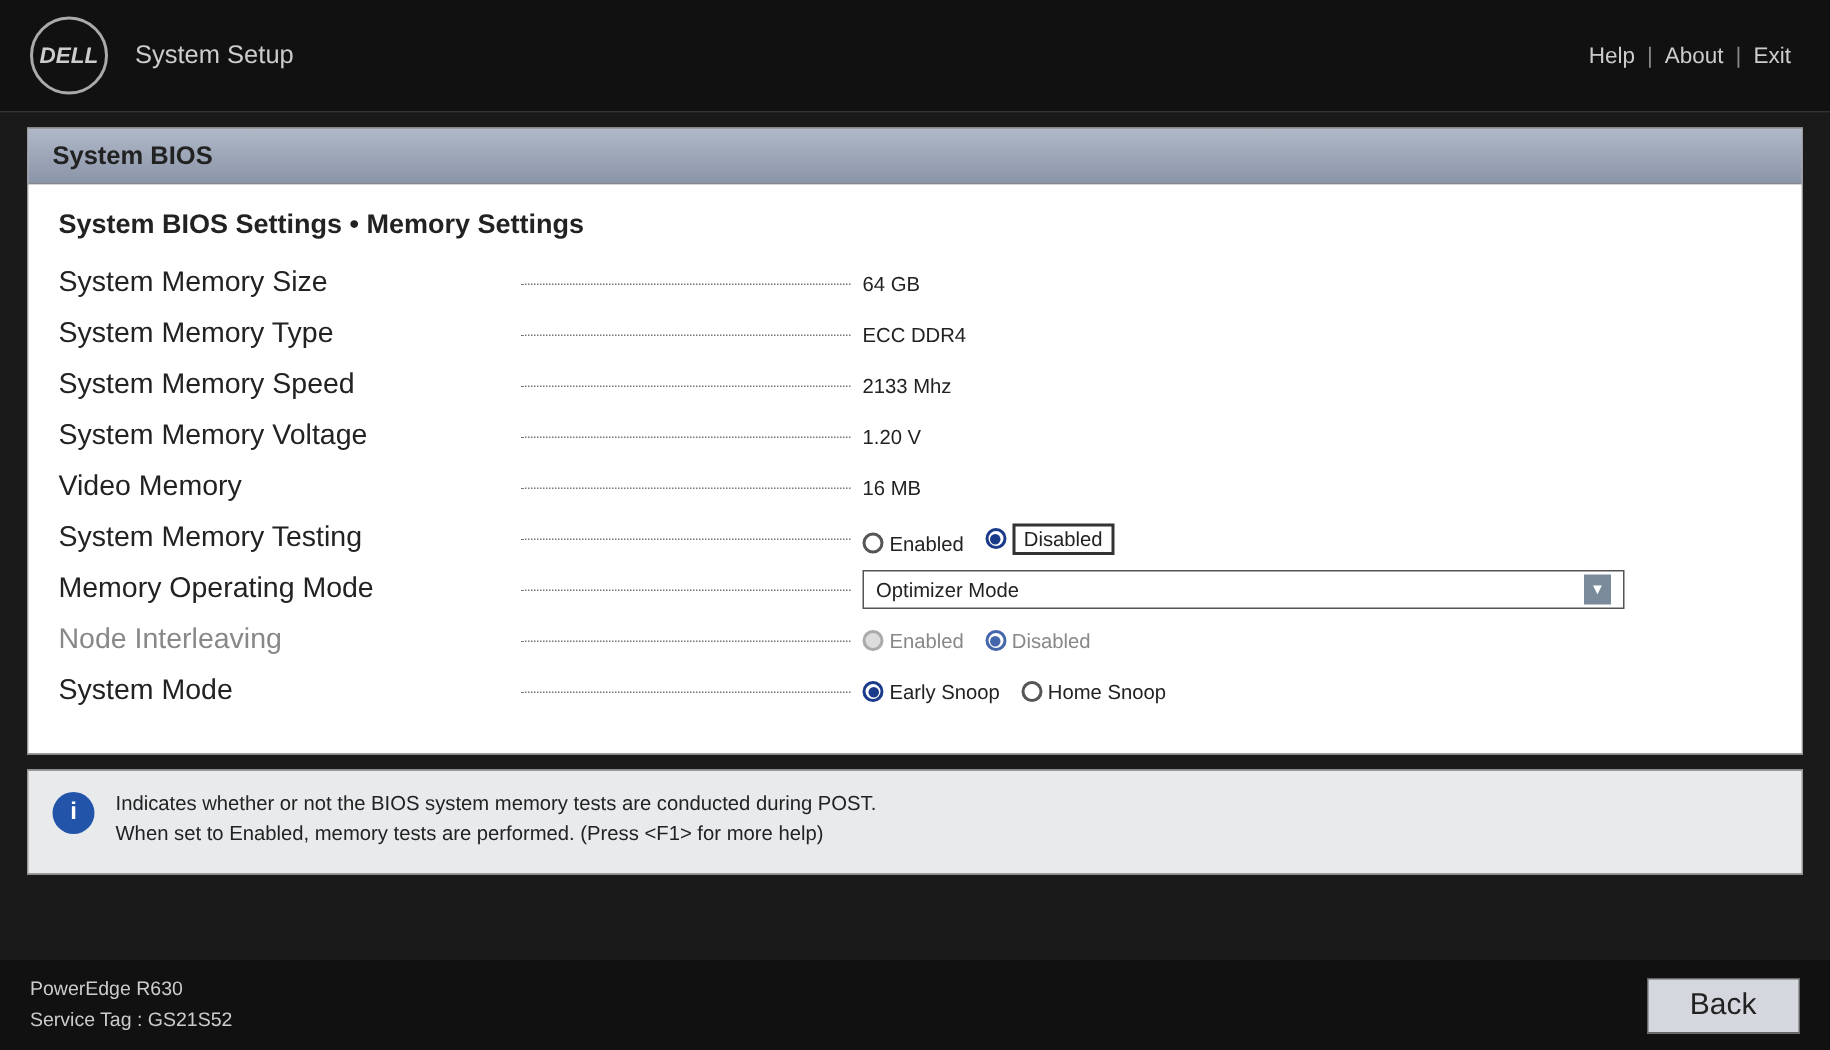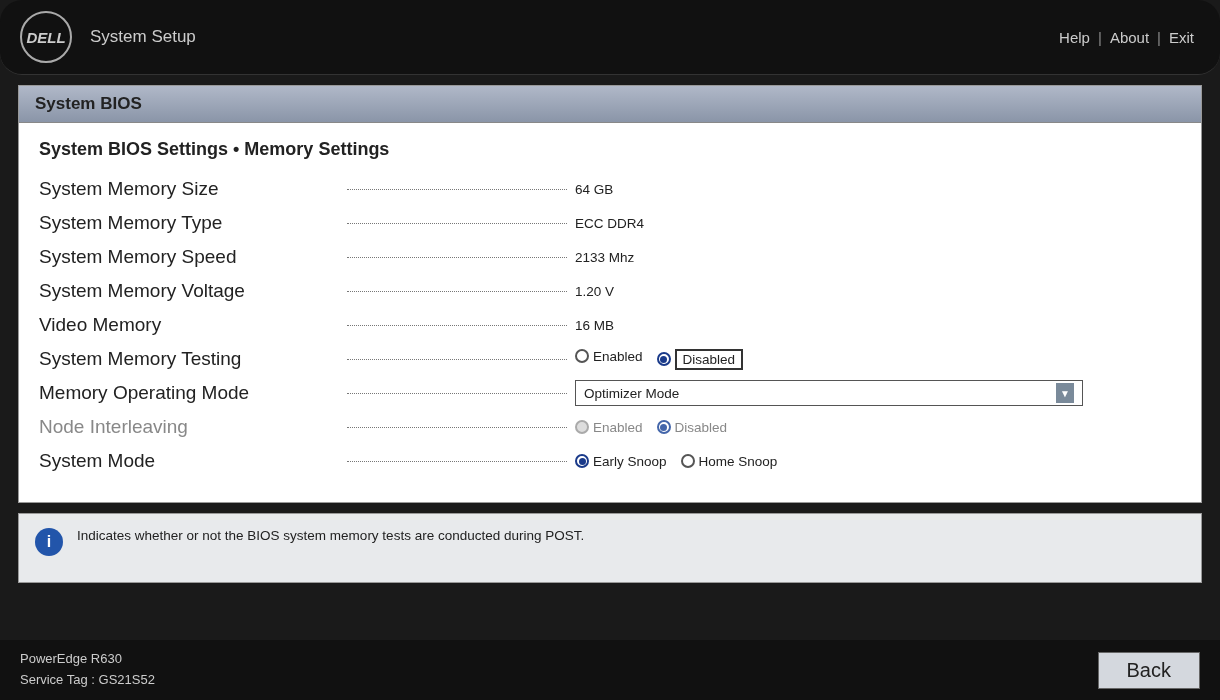--- a/index.html
+++ b/index.html
@@ -13,21 +13,20 @@
     }
 
     
     #header {
       background: #111;
       height: 75px;
       display: flex;
       align-items: center;
       padding: 0 20px;
       border-bottom: 1px solid #333;
-      border-radius: 22px;
     }
     #dell-logo {
       width: 52px;
       height: 52px;
       border: 2px solid #aaa;
       border-radius: 50%;
       display: flex;
       align-items: center;
       justify-content: center;
       margin-right: 18px;
@@ -127,21 +126,21 @@
       align-items: center;
       gap: 10px;
     }
     .setting-value.dimmed {
       color: #888;
     }
 
     
     .radio-group {
       display: flex;
-      align-items: flex-start;
+      align-items: flex-end;
       gap: 14px;
     }
     .radio-item {
       display: flex;
       align-items: center;
       gap: 4px;
       font-size: 13.5px;
       cursor: pointer;
     }
     .radio-circle {
@@ -386,20 +385,21 @@
       </div>
     </div>
 
   </div>
 </div>
 
 <div id="info-panel">
   <div id="info-icon">i</div>
   <div id="info-text">
     <div>Indicates whether or not the BIOS system memory tests are conducted during POST.</div>
+    <div>When set to Enabled, memory tests are performed. (Press &lt;F1&gt; for more help)</div>
   </div>
 </div>
 
 <div id="footer">
   <div id="footer-info">
     <div>PowerEdge R630</div>
     <div>
       <span>Service Tag : </span><span>GS21S52</span>
     </div>
   </div>

